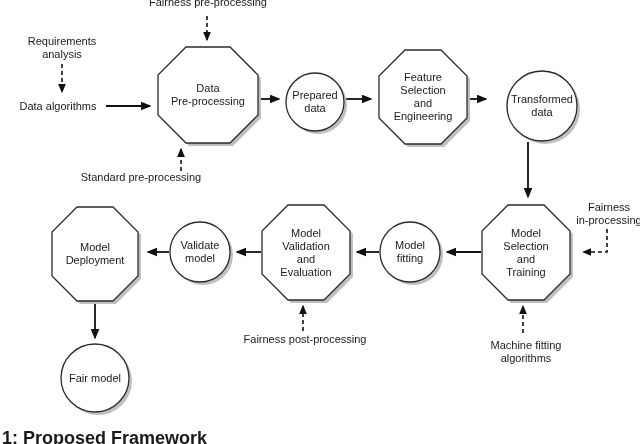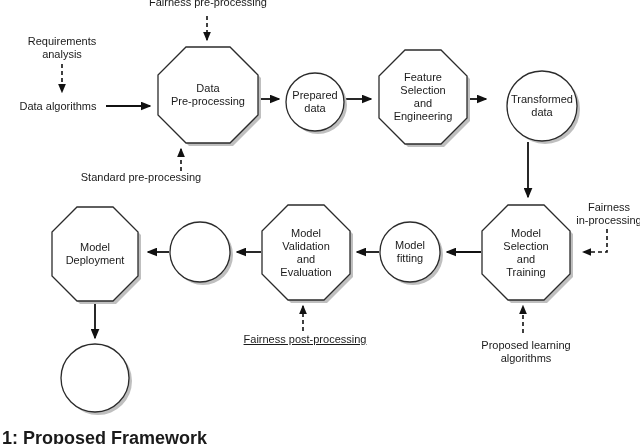--- a/index.html
+++ b/index.html
@@ -135,39 +135,42 @@
   </svg>
   <div class="node-label">Model
 fitting</div>
 </div>
 
 <div class="node" style="left:170px;top:222px;width:64px;height:64px;">
   <svg width="64" height="64">
     <circle class="shape-shadow" cx="33" cy="33" r="30"></circle>
     <circle class="shape-main" cx="30" cy="30" r="30"></circle>
   </svg>
+  <div class="node-label">Validate
+model</div>
 </div>
 
 <div class="node" style="left:61px;top:344px;width:72px;height:72px;">
   <svg width="72" height="72">
     <circle class="shape-shadow" cx="37" cy="37" r="34"></circle>
     <circle class="shape-main" cx="34" cy="34" r="34"></circle>
   </svg>
+  <div class="node-label bold">Fair model</div>
 </div>
 
 <div class="free-label" style="left:137px;top:-4px;width:142px;">Fairness pre-processing</div>
 
 <div class="free-label bold" style="left:17px;top:35px;width:90px;">Requirements
 analysis</div>
 
 <div class="free-label bold" style="left:10px;top:100px;width:96px;">Data algorithms</div>
 
 <div class="free-label" style="left:74px;top:171px;width:134px;">Standard pre-processing</div>
 
 <div class="free-label" style="left:574px;top:201px;width:70px;">Fairness
 in-processing</div>
 
-<div class="free-label" style="left:240px;top:333px;width:130px;text-decoration:underline;">Fairness post-processing</div>
+<div class="free-label" style="left:240px;top:333px;width:130px;">Fairness post-processing</div>
 
-<div class="free-label" style="left:466px;top:339px;width:120px;">Proposed learning
+<div class="free-label" style="left:466px;top:339px;width:120px;">Machine fitting
 algorithms</div>
 
 <div class="caption">1: Proposed Framework</div>
 
 </body></html>

